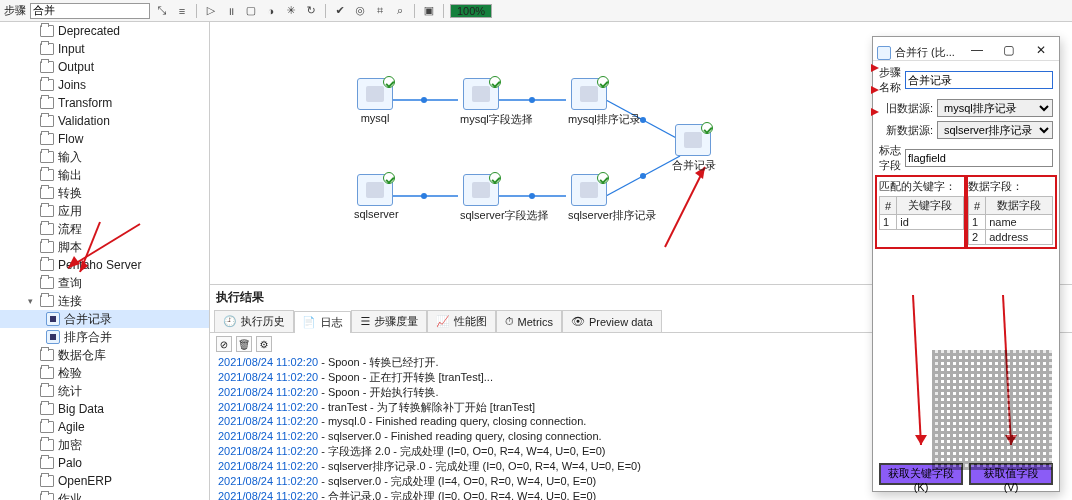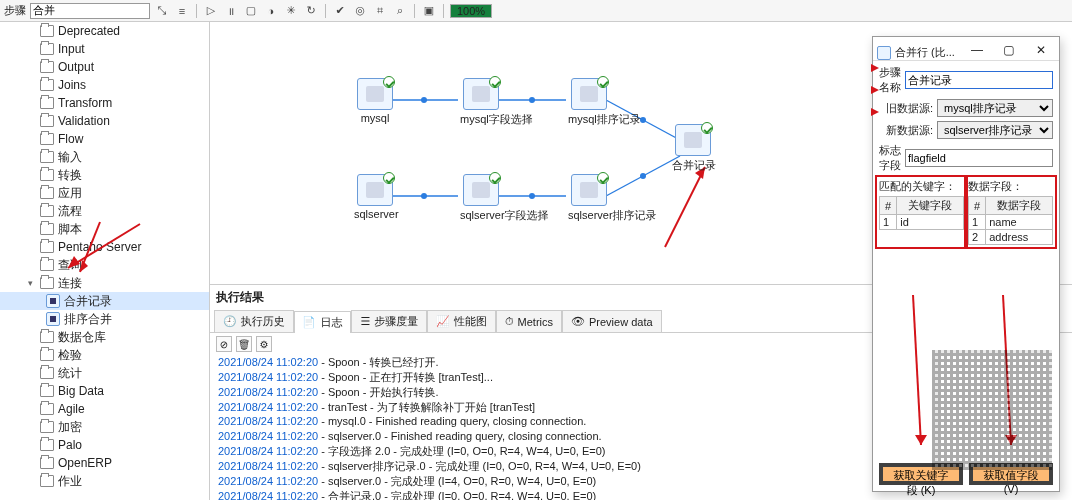--- a/index.html
+++ b/index.html
@@ -63,21 +63,21 @@
   .formrow input, .formrow select { flex:1; height:18px; font-size:11px; border:1px solid #888; padding:0 2px; }
   .formrow .hi { border:1px solid #2a6cd6; }
   .cols { display:flex; gap:4px; margin-top:2px; flex:1; }
   .col { flex:1; border:0; }
   .col .chead { font-size:11px; padding-bottom:2px; }
   .col table { width:100%; border-collapse: collapse; font-size:11px; border:1px solid #999; }
   .col td, .col th { border:1px solid #bbb; padding:1px 3px; text-align:left; }
   .col th { background:#f2f2f2; font-weight:400; text-align:center; }
   .redbox { outline: 2px solid #d4141a; outline-offset: 2px; }
   .dlg-foot { margin-top:auto; padding:6px; display:flex; gap:6px; }
-  .dlg-foot button { flex:1; height:22px; font-size:11px; border:4px solid #404040; background:#fdba74; cursor:pointer; }
+  .dlg-foot button { flex:1; height:22px; font-size:11px; border:2px solid #404040; background:#8b5cf6; cursor:pointer; }
 
   
   .ptr { position:absolute; width:0; height:0; border-top:4px solid transparent; border-bottom:4px solid transparent; border-left:8px solid #d4141a; }
 
   
   .qr { position:absolute; right:20px; bottom:30px; width:120px; height:120px; opacity:.32; background:
       repeating-linear-gradient(0deg,#000 0 3px,#fff 3px 6px),
       repeating-linear-gradient(90deg,#000 0 3px,#fff 3px 6px);
       background-blend-mode: multiply; border:6px solid rgba(0,0,0,.25); }
 </style>
@@ -145,20 +145,25 @@
         <span>Flow</span>
       </div>
       <div class="tree-item level1">
         <span class="twist"></span>
         <span class="folder"></span>
         <span>输入</span>
       </div>
       <div class="tree-item level1">
         <span class="twist"></span>
         <span class="folder"></span>
+        <span>输出</span>
+      </div>
+      <div class="tree-item level1">
+        <span class="twist"></span>
+        <span class="folder"></span>
         <span>转换</span>
       </div>
       <div class="tree-item level1">
         <span class="twist"></span>
         <span class="folder"></span>
         <span>应用</span>
       </div>
       <div class="tree-item level1">
         <span class="twist"></span>
         <span class="folder"></span>

